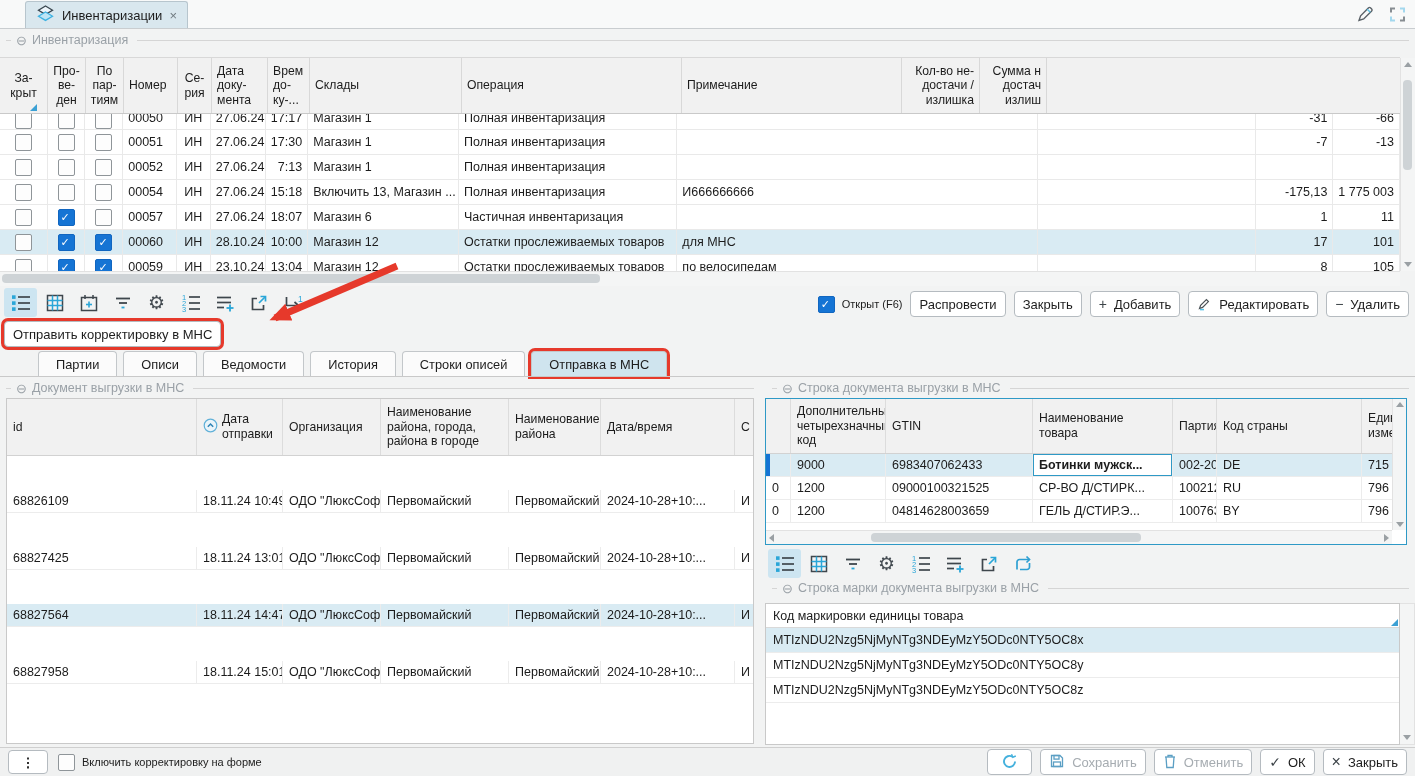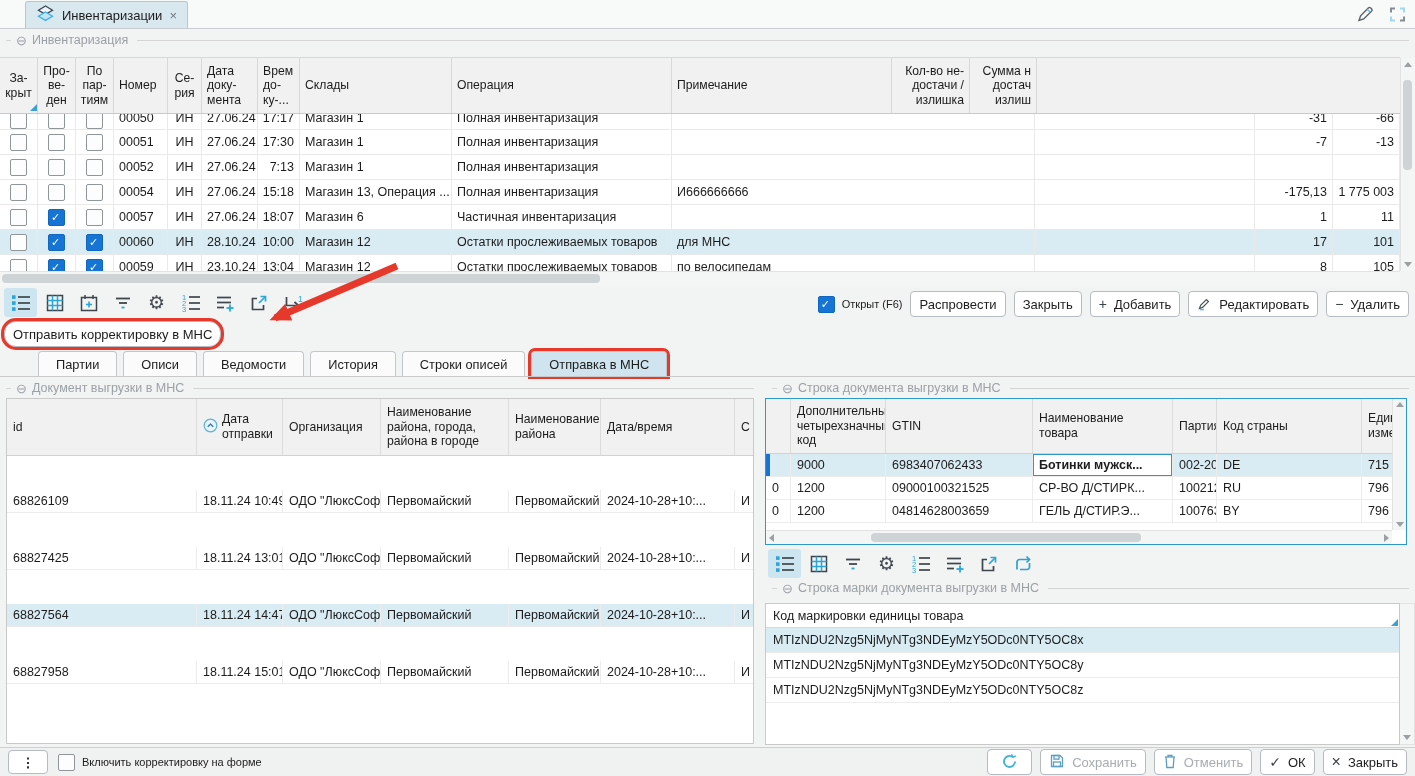--- a/index.html
+++ b/index.html
@@ -27,21 +27,21 @@
   
   #invtbl{left:0;top:57px;width:1400px;}
   .ihead{display:flex;height:55px;background:#f1f1f1;border-top:1px solid #d8d8d8;border-bottom:1px solid #c9c9c9;}
   .ihead .hc{border-right:1px solid #d8d8d8;display:flex;align-items:center;padding:2px 5px;
              white-space:pre-line;font-size:12.2px;line-height:1.2;position:relative;}
   .irow{display:flex;height:24px;background:#fff;border-bottom:1px solid #e9e9e9;}
   .irow .tc{border-right:1px solid #e9e9e9;display:flex;align-items:center;padding:0 5px;white-space:nowrap;}
   .irow.selected{background:#d9ebf3;}
   .irow.clipped{height:15px;}
   .irow.clipped .tc{align-items:flex-end;line-height:22px;}
-  .w0{width:38px}.w1{width:38px}.w2{width:38px}.w3{width:54px}.w4{width:34px}.w5{width:56px}.w6{width:42px}
+  .w0{width:48px}.w1{width:38px}.w2{width:38px}.w3{width:54px}.w4{width:34px}.w5{width:56px}.w6{width:42px}
   .w7{width:152px}.w8{width:220px}.w9{width:363px}.w10{width:220px}.w11{width:78px}.w12{width:67px}
   
   .sbtrack{background:#f4f5f5;}
   .sb-up{width:0;height:0;border-left:4px solid transparent;border-right:4px solid transparent;border-bottom:5px solid #9aa0a4;}
   .sb-down{width:0;height:0;border-left:4px solid transparent;border-right:4px solid transparent;border-top:5px solid #9aa0a4;}
   .sb-left{width:0;height:0;border-top:4px solid transparent;border-bottom:4px solid transparent;border-right:5px solid #9aa0a4;}
   .sb-right{width:0;height:0;border-top:4px solid transparent;border-bottom:4px solid transparent;border-left:5px solid #9aa0a4;}
   #inv-vs{left:1400px;top:58px;width:15px;height:213px;border-left:1px solid #e2e2e2;display:flex;flex-direction:column;align-items:center;justify-content:space-between;padding:4px 0;box-sizing:border-box;}
   #inv-vthumb{position:absolute;left:1403px;top:80px;width:9px;height:90px;background:#ced3d6;border-radius:4px;}
   #inv-hs{left:0;top:271px;width:1400px;height:14px;border-top:1px solid #e2e2e2;}
@@ -49,21 +49,21 @@
   
   .toolbar{display:flex;gap:1px;align-items:center;}
   .tbtn{width:33px;height:29px;display:flex;align-items:center;justify-content:center;border-radius:3px;}
   .tbtn.active{background:#cde5f1;}
   
   .btn{height:26px;background:#fff;border:1px solid #b5bbc0;border-radius:4px;display:inline-flex;align-items:center;justify-content:center;
        padding:0 8px;font-size:13px;color:#1d1d1d;gap:7px;white-space:nowrap;}
   .btn .bi{font-size:14px;color:#3c4348;line-height:1;}
   .btn.dis{color:#a6acb1;}
   #actions{right:6px;top:291px;display:flex;gap:8px;align-items:center;}
-  #corr-btn{left:4px;top:321px;height:26px;box-shadow:0 0 0 3px #e6392b;border-radius:12px;}
+  #corr-btn{left:4px;top:321px;height:26px;box-shadow:0 0 0 3px #e6392b;border-radius:4px;}
   
   #tabs{left:6px;top:351px;display:flex;gap:6px;height:25px;align-items:stretch;padding-left:32px;}
   .ptab{border:1px solid #c3c7ca;border-bottom:none;border-radius:4px 4px 0 0;background:#fbfbfb;
         padding:0 17px;display:flex;align-items:center;font-size:12.8px;}
   .ptab.active{background:#cfe4ee;}
   .ptab.red{box-shadow:0 0 0 3px #e6392b;}
   #tabsep{left:0;top:376px;width:1415px;border-top:1px solid #c9c9c9;}
   
   #doctbl{left:6px;top:398px;width:748px;height:346px;background:#fff;border:1px solid #c9c9c9;box-sizing:border-box;}
   .dhead{display:flex;height:56px;background:#f1f1f1;border-bottom:1px solid #d2d2d2;}
@@ -245,21 +245,21 @@
         <div class="tc w1 ctr">
           <span class="cb"></span>
         </div>
         <div class="tc w2 ctr">
           <span class="cb"></span>
         </div>
         <div class="tc w3">00054</div>
         <div class="tc w4 ctr">ИН</div>
         <div class="tc w5">27.06.24</div>
         <div class="tc w6 rt">15:18</div>
-        <div class="tc w7">Магазин 13, Операция ...</div>
+        <div class="tc w7">Включить 13, Магазин ...</div>
         <div class="tc w8">Полная инвентаризация</div>
         <div class="tc w9">И666666666</div>
         <div class="tc w10"></div>
         <div class="tc w11 rt">-175,13</div>
         <div class="tc w12 rt">1 775 003</div>
       </div>
 
       <div class="irow">
         <div class="tc w0 ctr">
           <span class="cb"></span>

